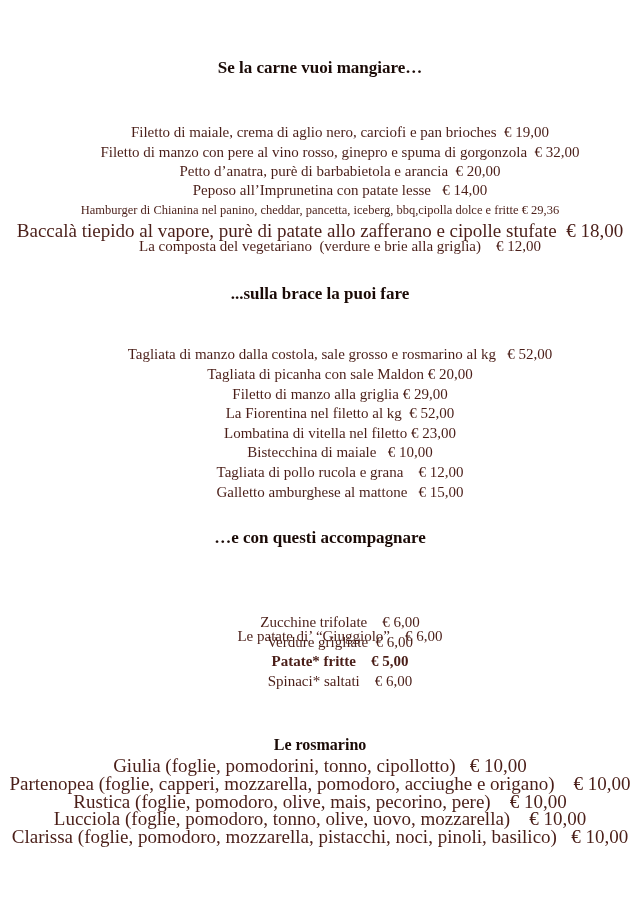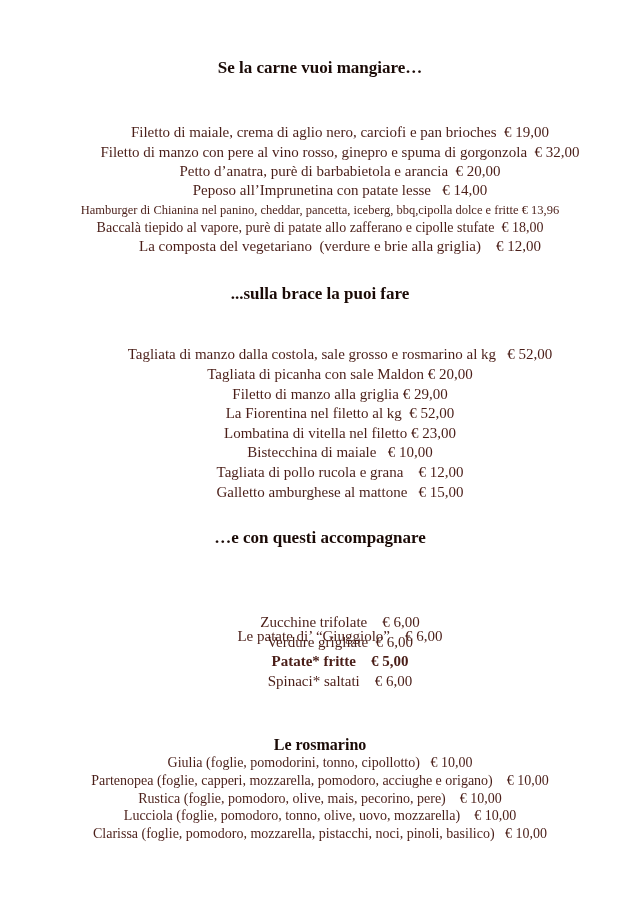--- a/index.html
+++ b/index.html
@@ -11,34 +11,34 @@
   .page { position: absolute; left: 0; top: 0; width: 640px; height: 906px; }
   .heading {
     position: absolute; left: 0; width: 640px; text-align: center;
     font-weight: bold; font-size: 17px; color: #1a0a06; white-space: pre;
   }
   .line {
     position: absolute; left: 0; width: 640px; text-align: center;
     white-space: pre; color: #4a1e18;
   }
   .fs16 { font-size: 15px; padding-left: 20px; }
-  .fs14 { font-size: 14px; }
+  .fs14 { font-size: 19px; }
   .fs13 { font-size: 12.5px; }
 </style>
 </head>
 <body>
 
 <div class="page">
 
   <div class="heading" style="top:58px;">Se la carne vuoi mangiare…</div>
   <div class="line fs16" style="top:124px;">Filetto di maiale, crema di aglio nero, carciofi e pan brioches  € 19,00</div>
   <div class="line fs16" style="top:144px;">Filetto di manzo con pere al vino rosso, ginepro e spuma di gorgonzola  € 32,00</div>
   <div class="line fs16" style="top:163px;">Petto d’anatra, purè di barbabietola e arancia  € 20,00</div>
   <div class="line fs16" style="top:182px;">Peposo all’Imprunetina con patate lesse   € 14,00</div>
-  <div class="line fs13" style="top:203px;">Hamburger di Chianina nel panino, cheddar, pancetta, iceberg, bbq,cipolla dolce e fritte € 13,96</div>
+  <div class="line fs13" style="top:203px;">Hamburger di Chianina nel panino, cheddar, pancetta, iceberg, bbq,cipolla dolce e fritte € 29,36</div>
   <div class="line fs14" style="top:220px;">Baccalà tiepido al vapore, purè di patate allo zafferano e cipolle stufate  € 18,00</div>
   <div class="line fs16" style="top:238px;">La composta del vegetariano  (verdure e brie alla griglia)    € 12,00</div>
 
   <div class="heading" style="top:284px;">...sulla brace la puoi fare</div>
   <div class="line fs16" style="top:346px;">Tagliata di manzo dalla costola, sale grosso e rosmarino al kg   € 52,00</div>
   <div class="line fs16" style="top:366px;">Tagliata di picanha con sale Maldon € 20,00</div>
   <div class="line fs16" style="top:386px;font-family:Liberation Serif, serif;">Filetto di manzo alla griglia € 29,00</div>
   <div class="line fs16" style="top:405px;">La Fiorentina nel filetto al kg  € 52,00</div>
   <div class="line fs16" style="top:425px;">Lombatina di vitella nel filetto € 23,00</div>
   <div class="line fs16" style="top:444px;">Bistecchina di maiale   € 10,00</div>

